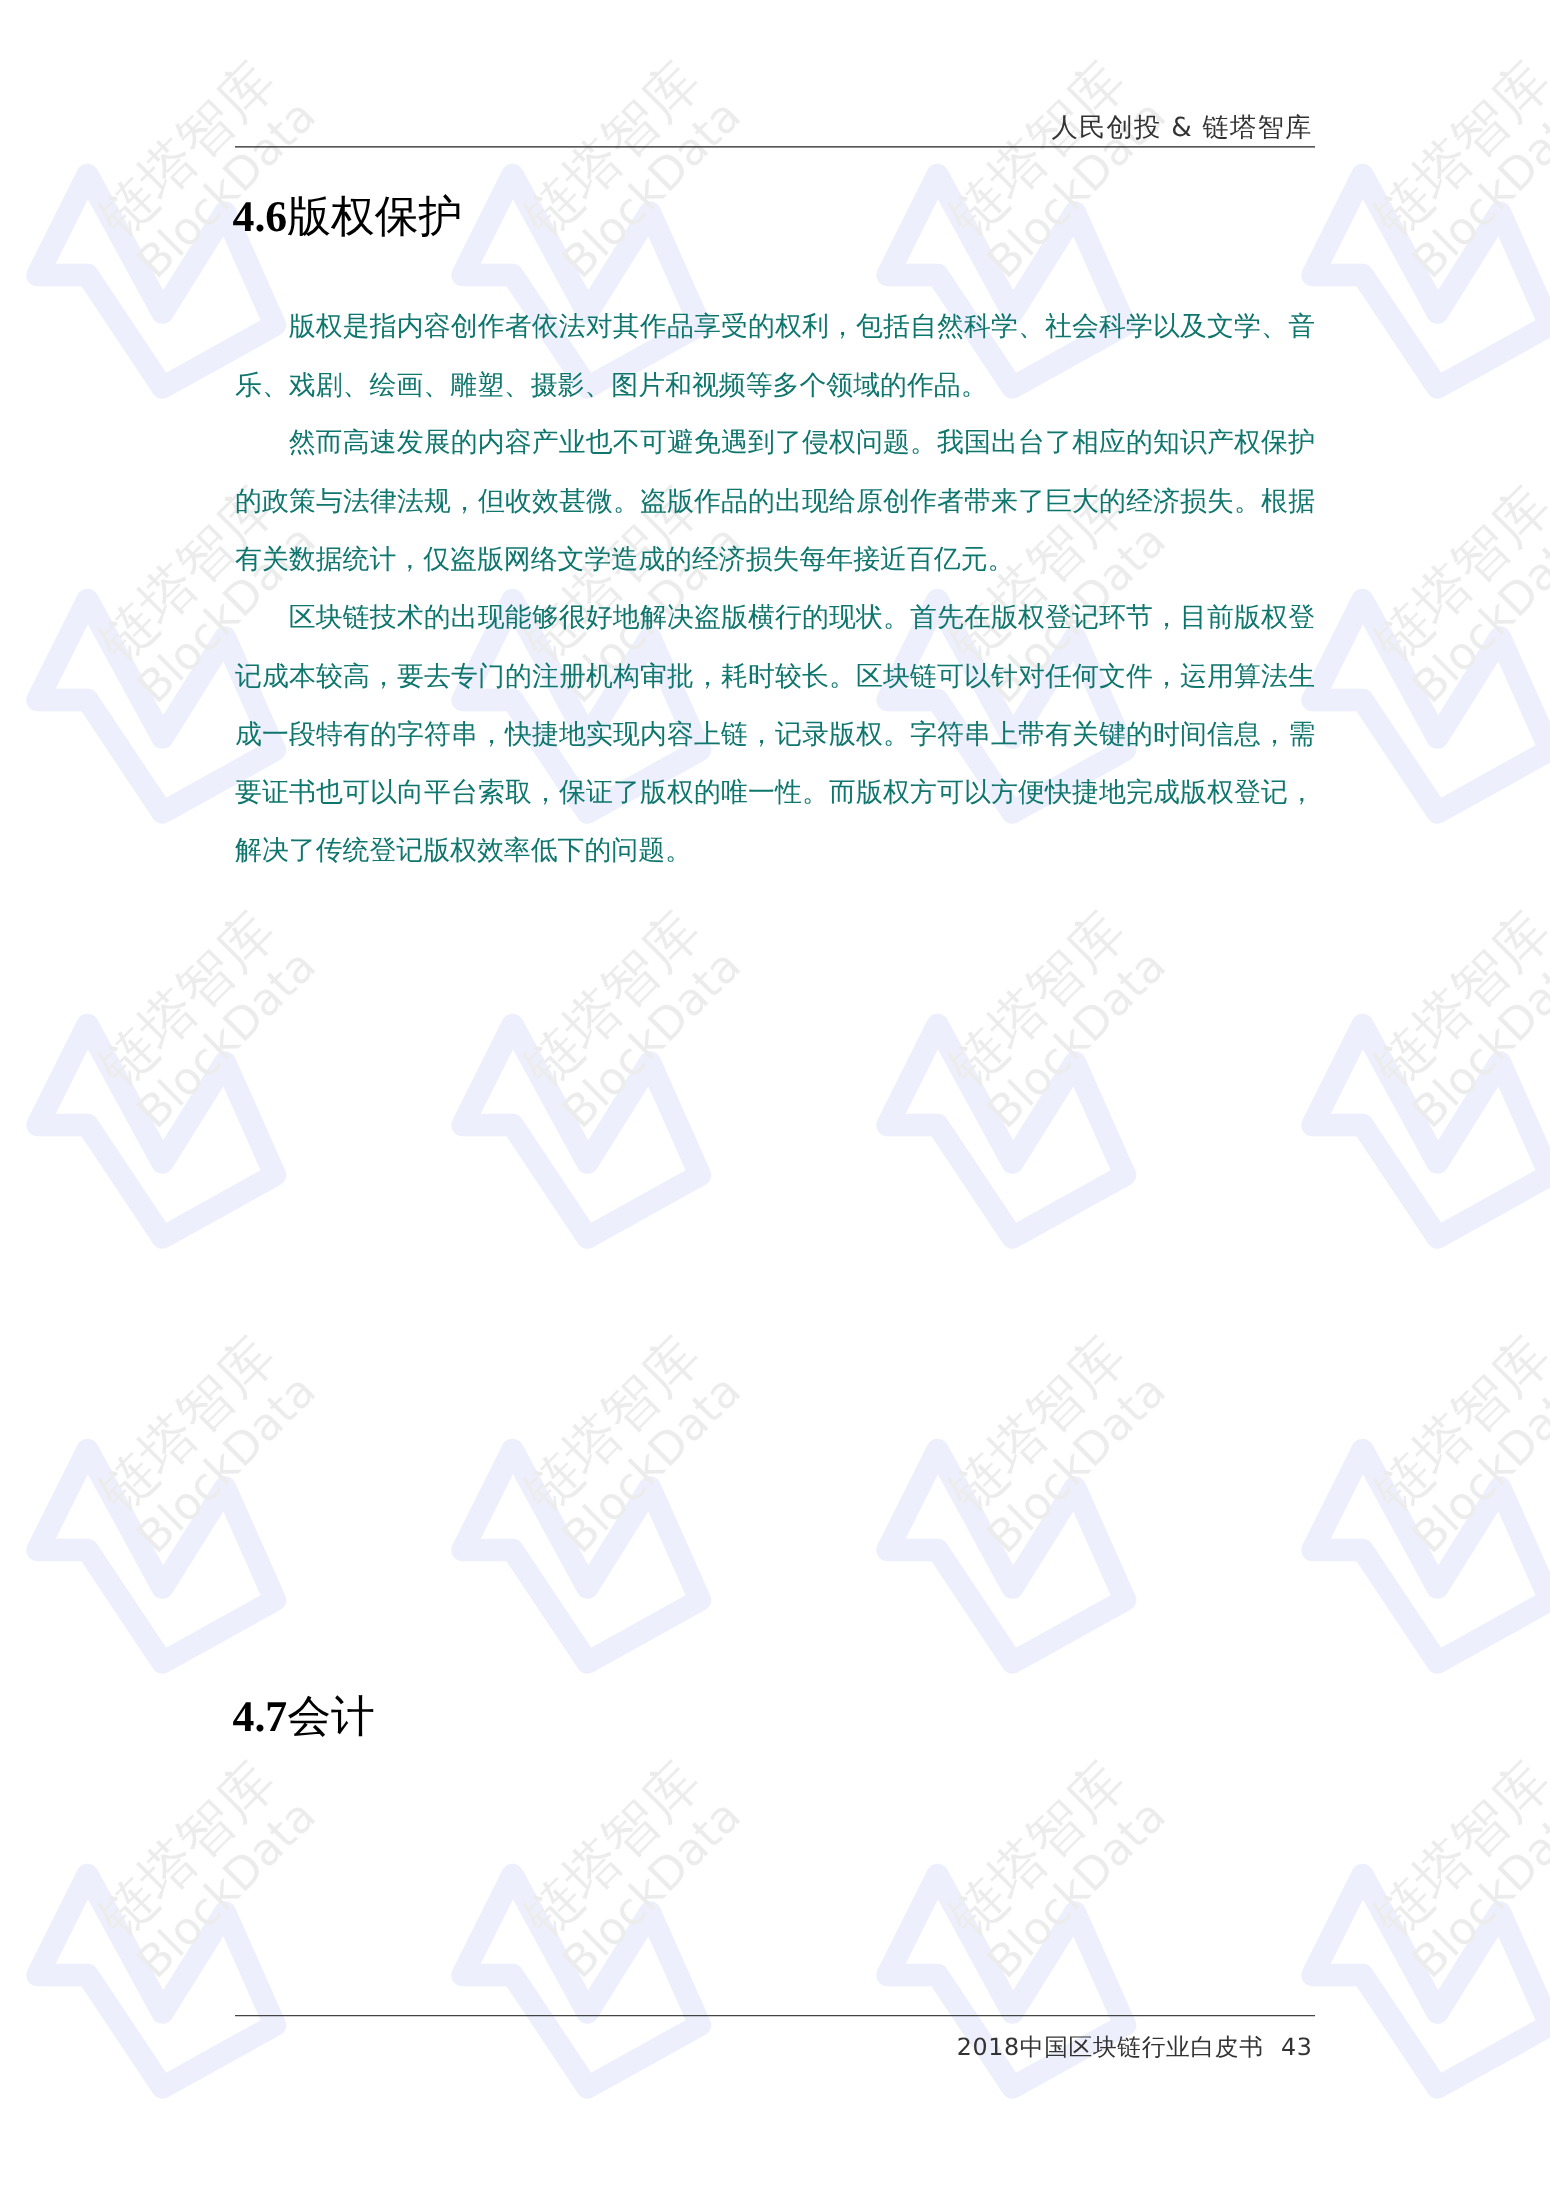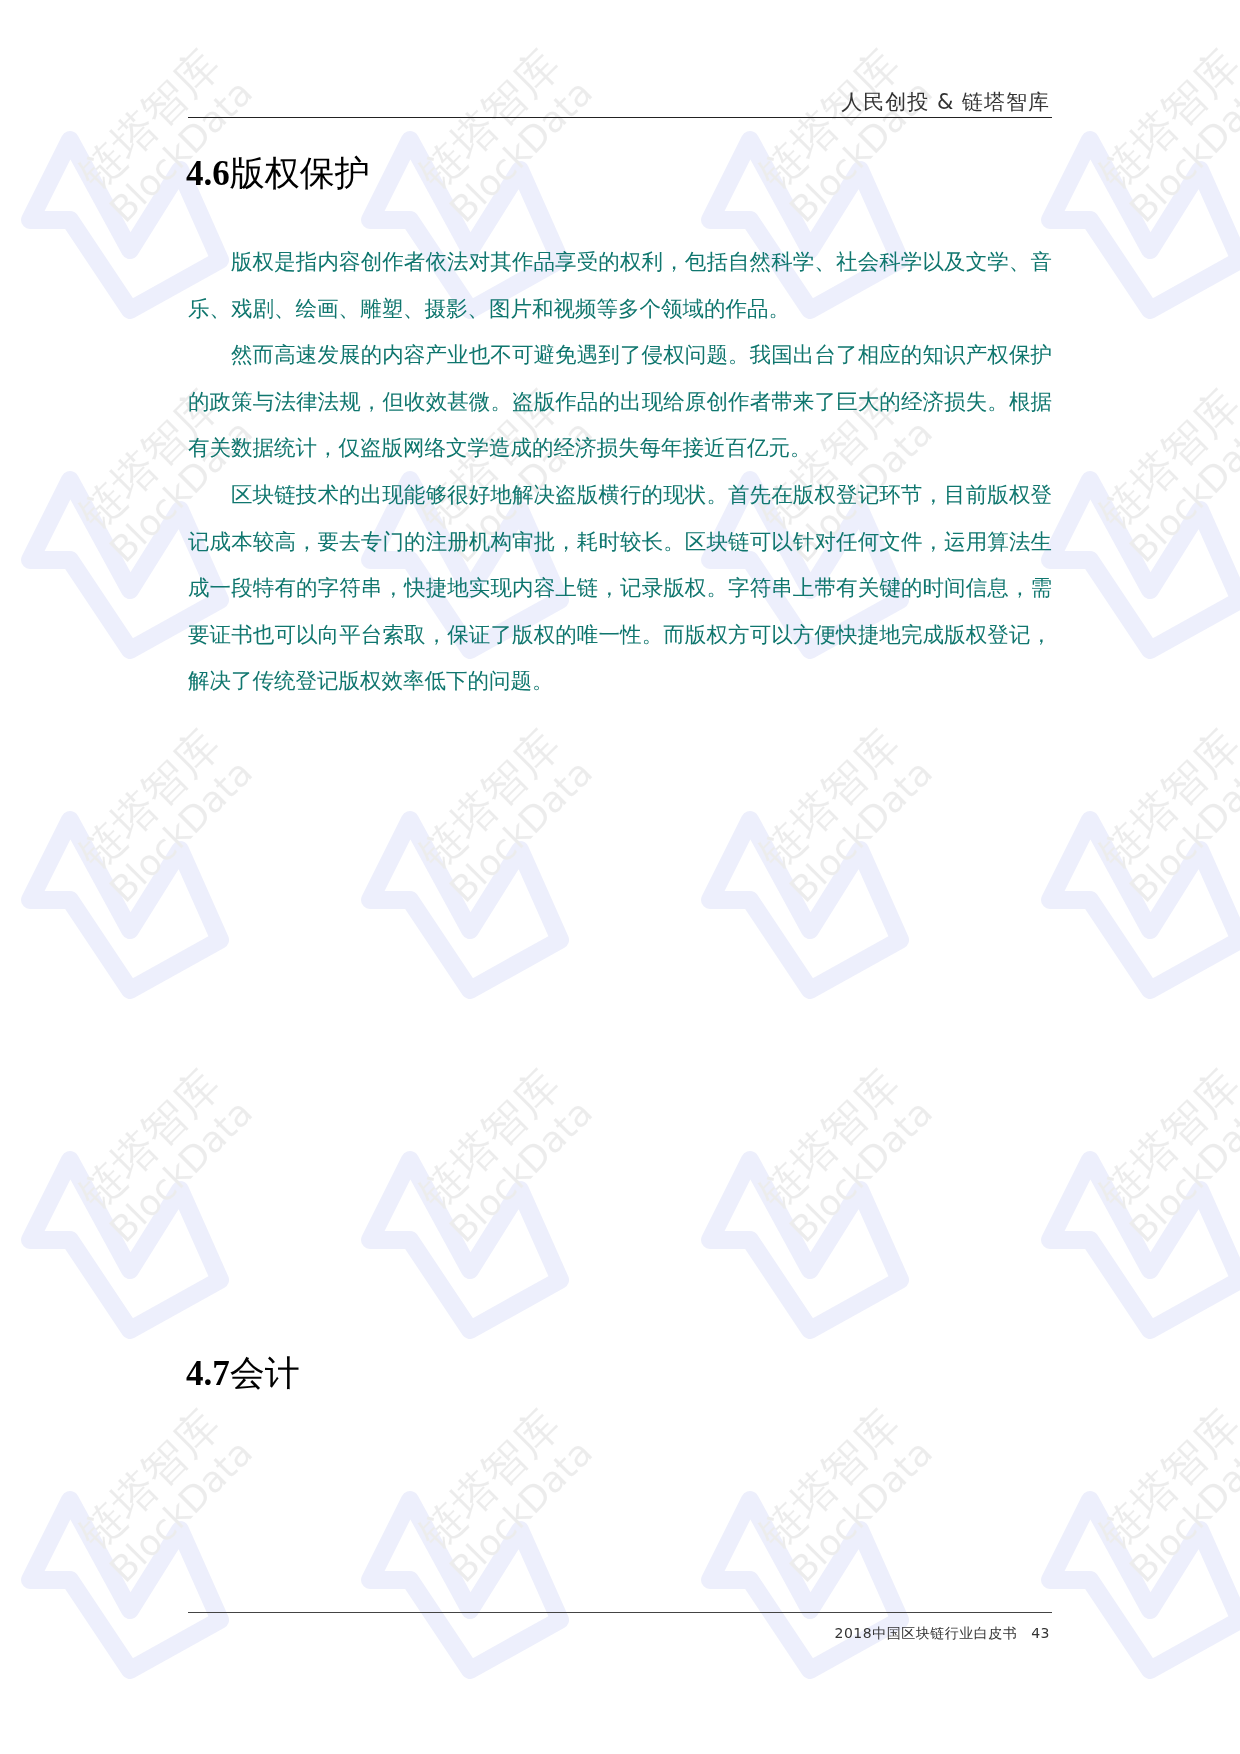--- a/index.html
+++ b/index.html
@@ -12,21 +12,21 @@
   .header-text { position: absolute; right: 190px; top: 88px; font-family: "DejaVu Sans", "Liberation Sans", sans-serif;
                  font-size: 21px; color: #333; letter-spacing: 1px; }
   .header-rule { position: absolute; left: 188px; right: 188px; top: 117px; height: 0; border-top: 1.5px solid #222; }
   .section-title { position: absolute; left: 186px; font-size: 35px; font-weight: normal; color: #000; margin: 0; }
   .section-title .num { font-family: Liberation Serif, serif; font-weight: bold; }
   .body-block { position: absolute; left: 188px; width: 864px; font-size: 21.5px; line-height: 46.6px;
                 text-align: justify; text-align-last: left; color: #0f766e; }
   .body-block p { margin: 0; text-indent: 2em; }
   .footer-rule { position: absolute; left: 188px; right: 188px; top: 1612px; border-top: 1px solid #444; }
   .footer-text { position: absolute; right: 190px; top: 1625px; font-family: "DejaVu Sans", "Liberation Sans", sans-serif;
-                 font-size: 14px; color: #333; letter-spacing: 0.5px; }
+                 font-size: 19px; color: #333; letter-spacing: 0.5px; }
   .footer-text .page-num { margin-left: 14px; }
 </style>
 </head>
 <body>
 
 <div class="watermark-layer" id="wm-layer">
     <div class="wm" style="left: 10px; top: 20px;"><svg viewBox="0 0 300 300" xmlns="http://www.w3.org/2000/svg">
         <path d="M20 200 L60 120 L120 230 L170 150 L210 240 L120 290 L60 200 Z" fill="none" stroke="#3b4fd8" stroke-width="18" stroke-linejoin="round" opacity="0.7"></path>
         <g transform="translate(150 110) rotate(-45)">
           <text x="0" y="0" text-anchor="middle" font-size="44" font-family="DejaVu Sans, sans-serif" fill="#777">链塔智库</text>

